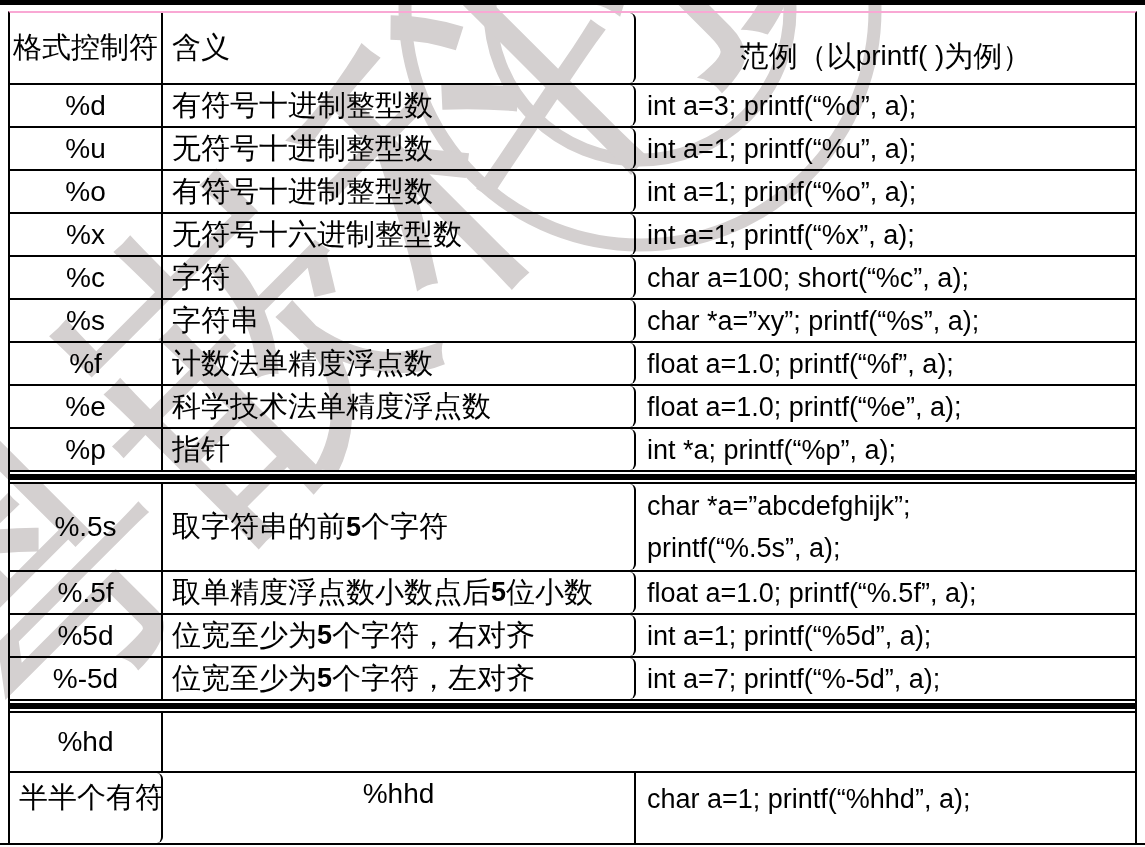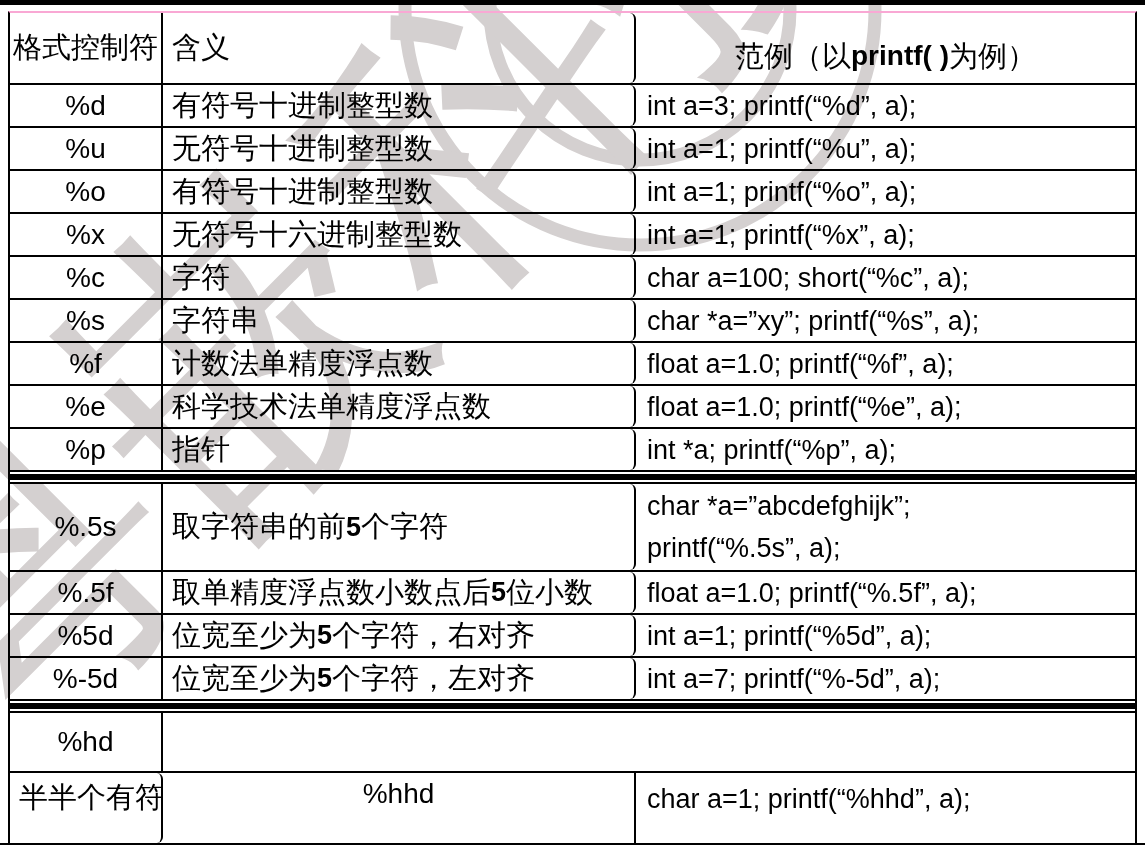--- a/index.html
+++ b/index.html
@@ -37,21 +37,21 @@
   }
   .c1{justify-content:center;border-right:2px solid #000;
       font-family:"Liberation Sans","DejaVu Sans",sans-serif;font-size:28px;}
   .c2{justify-content:flex-start;border-right:2px solid #000;padding-left:9px;
       font-family:"Liberation Serif","DejaVu Serif",serif;font-size:29px;border-radius:6px;}
   .c3{justify-content:flex-start;padding-left:11px;
       font-family:"Liberation Sans","DejaVu Sans",sans-serif;font-size:27px;line-height:42px;}
   .hdr .c1{font-family:"Liberation Serif","DejaVu Serif",serif;font-size:29px;}
   .hdr .c3{justify-content:center;font-family:"Liberation Serif","DejaVu Serif",serif;font-size:29px;padding-left:0;margin-top:16px;}
   .c2 .lat{font-family:"Liberation Sans","DejaVu Sans",sans-serif;font-weight:bold;font-size:27px;}
-  .hdr .lat{font-family:"Liberation Sans","DejaVu Sans",sans-serif;font-weight:bold;font-size:28px;}
+  .hdr .lat{font-family:"Liberation Sans","DejaVu Sans",sans-serif;font-weight:normal;font-size:28px;}
   .sep{
     height:10px;
     background:linear-gradient(to bottom,#fff 0 2px,#000 2px 8px,#fff 8px 10px);
     border-bottom:2px solid #000;
   }
   .vtop .cell{align-items:flex-start;padding-top:5px;}
   .multiline{display:block;}
 </style>
 </head>
 <body>

